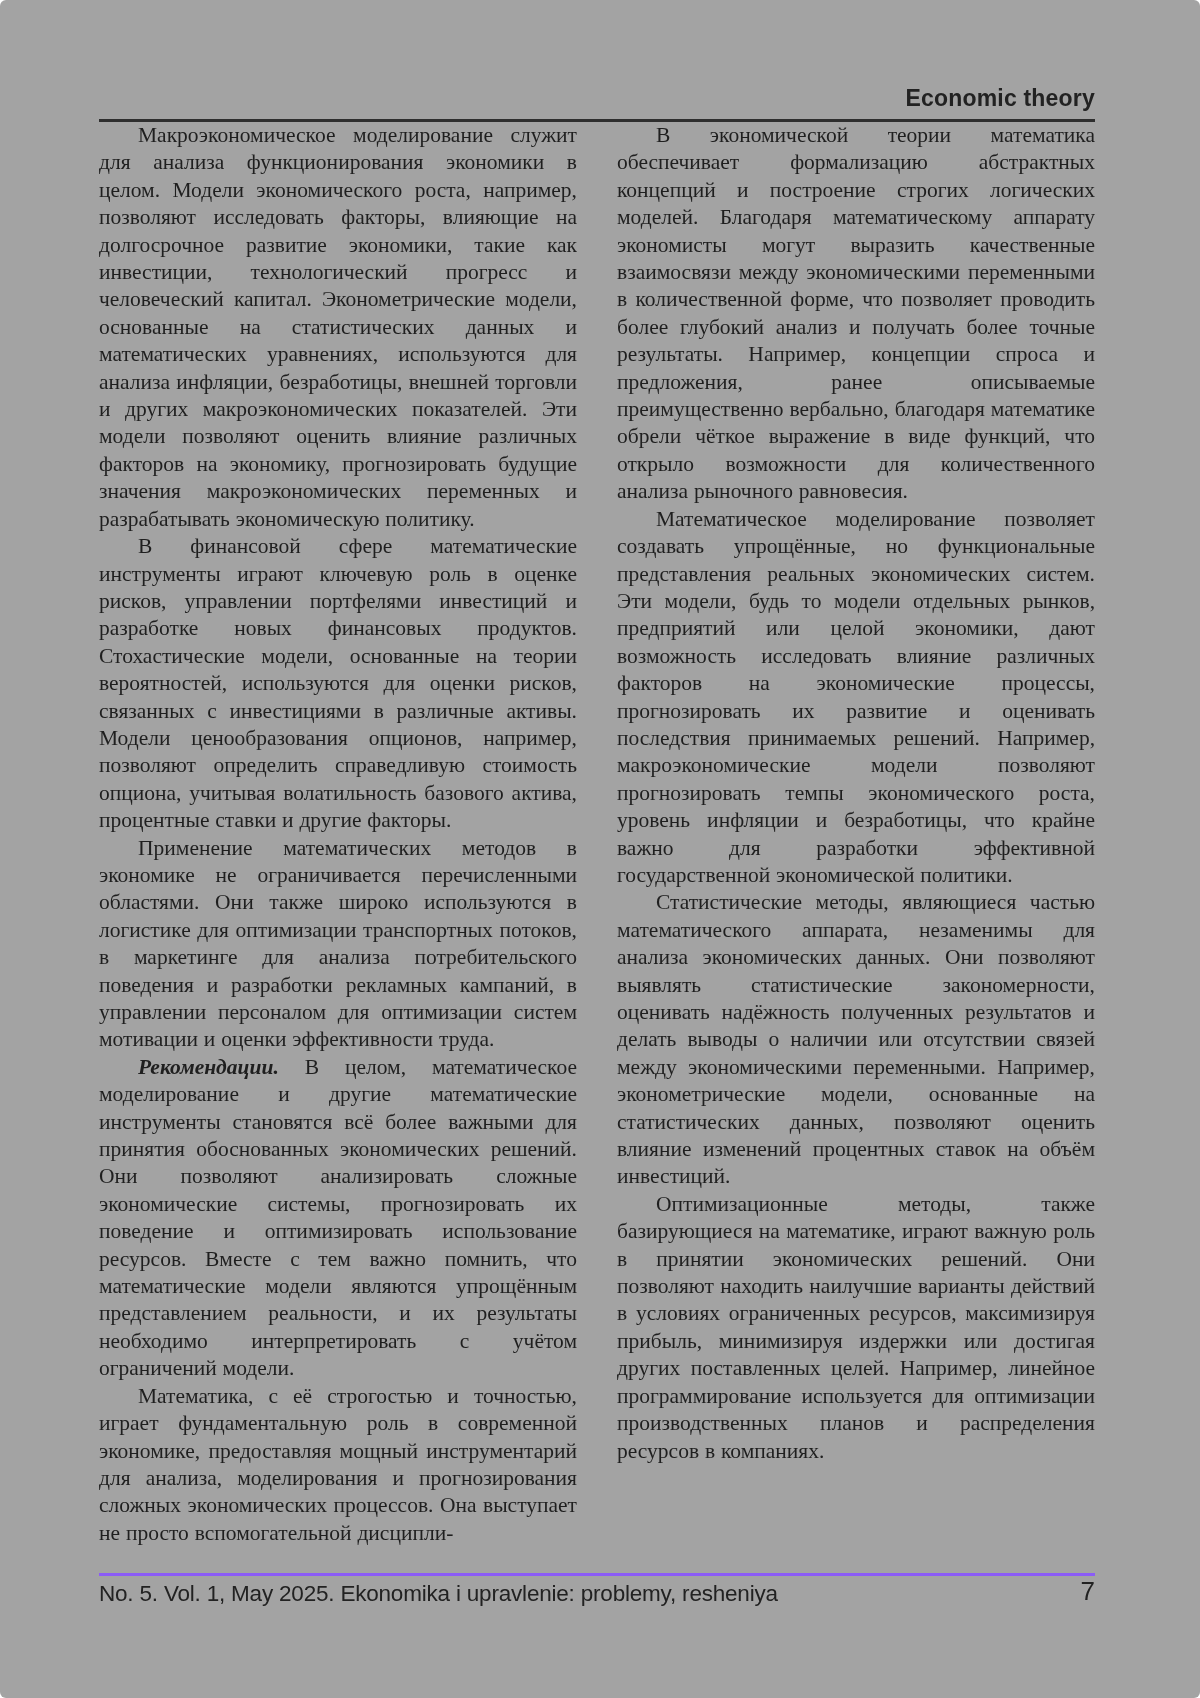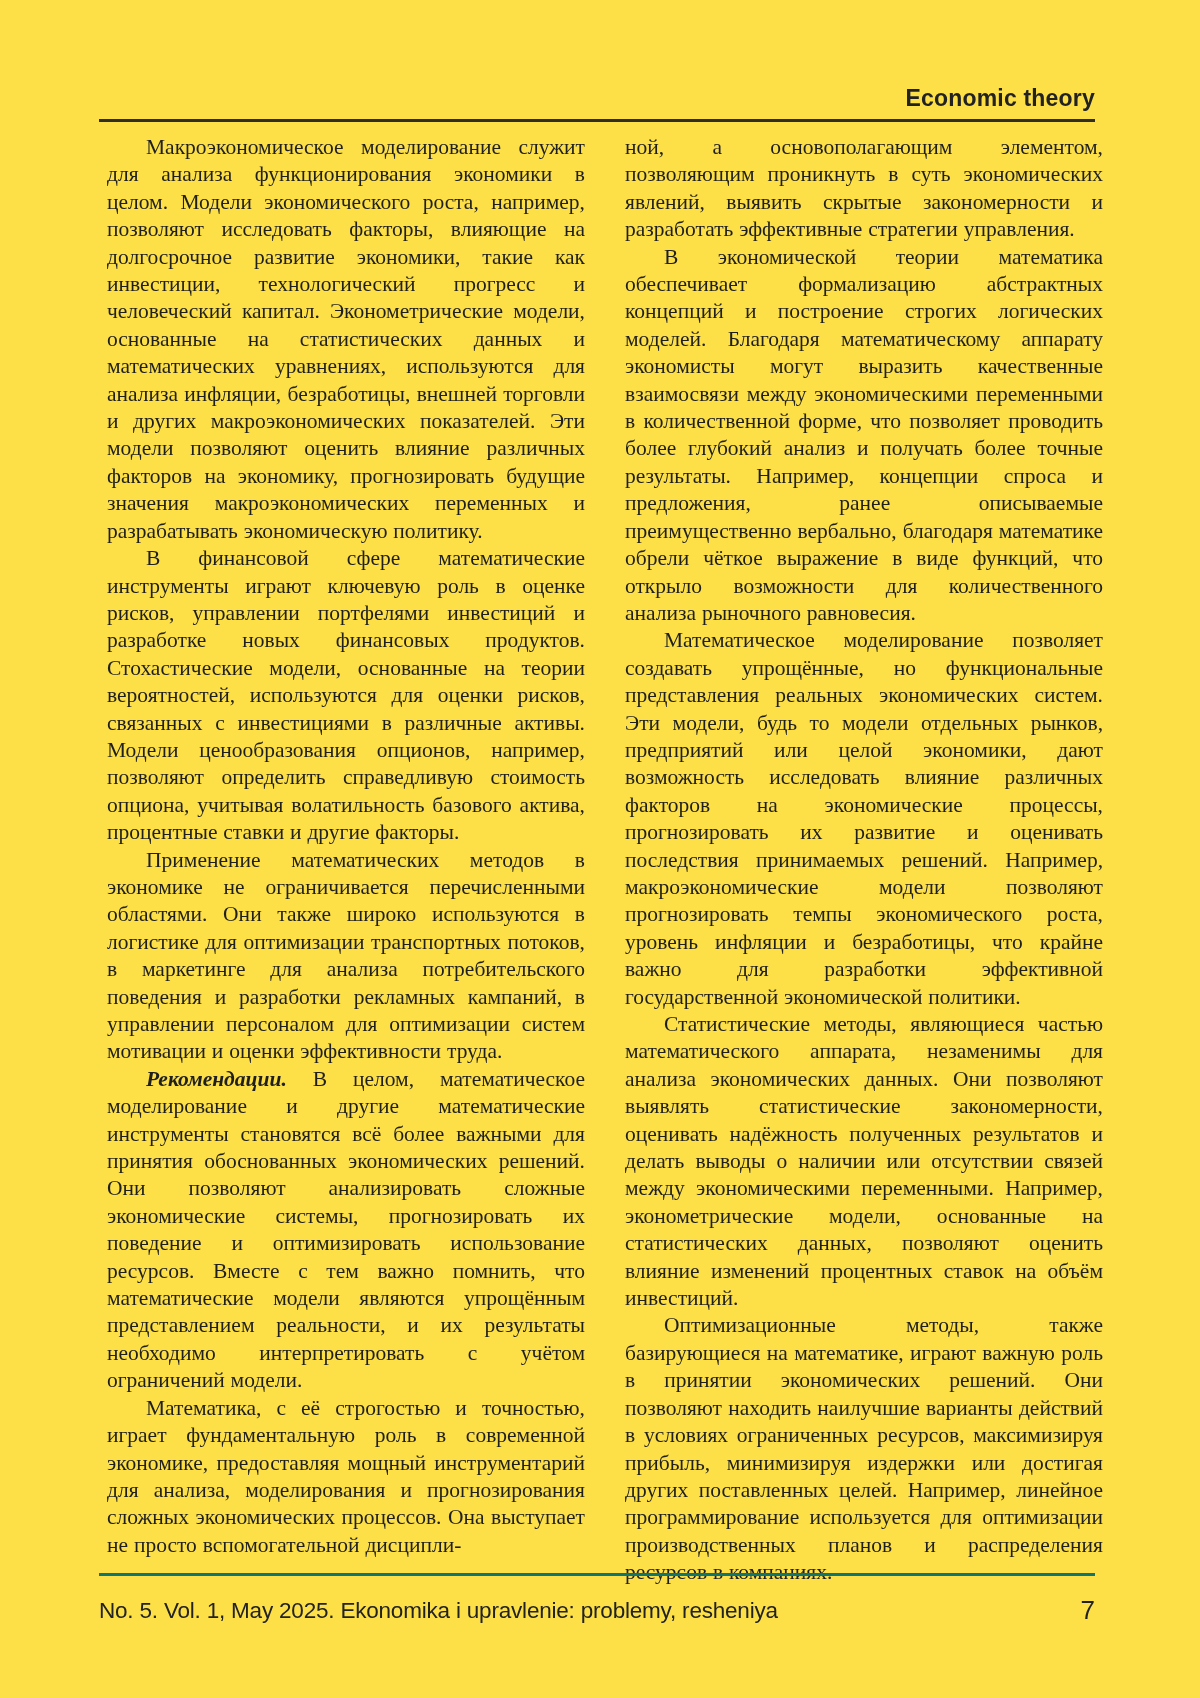--- a/index.html
+++ b/index.html
@@ -1,66 +1,65 @@
 <!DOCTYPE html>
 <html lang="ru"><head>
 <meta charset="utf-8">
 <style>
   html, body { margin: 0; padding: 0; background: #ffffff; }
   .page {
     position: relative;
     width: 1200px;
     height: 1698px;
-    background: #fde047;
+    background: #a3a3a3;
     font-family: "Liberation Serif", serif;
     overflow: hidden;
+    border-radius: 6px;
   }
   .running-head {
     position: absolute;
     left: 99px; right: 105px; top: 85px;
     text-align: right;
     font-family: "Liberation Sans", sans-serif;
     font-weight: bold;
     font-size: 23px;
     letter-spacing: 0.2px;
     color: #222222;
   }
   .head-rule {
     position: absolute;
     left: 99px; right: 105px; top: 119px;
     height: 3px;
     background: #2e2e2e;
   }
   .columns {
     position: absolute;
-    left: 99px; right: 105px; top: 134px;
+    left: 99px; right: 105px; top: 122px;
     display: flex;
     gap: 40px;
-    margin-left: 8px;
   }
   .col { width: 478px; flex: 0 0 478px; }
   p.para {
     margin: 0;
     font-size: 21.5px;
     line-height: 27.4px;
     text-align: justify;
     text-indent: 39px;
     color: #1f1f1f;
     word-spacing: 0.5px;
   }
   p.para.continued { text-indent: 0; }
   b.lead { font-weight: bold; font-style: italic; }
   .footer {
     position: absolute;
     left: 99px; right: 105px; top: 1573px;
-    border-top: 3px solid #0f766e;
-    padding-top: 19px;
+    border-top: 3px solid #8b5cf6;
     display: flex;
     justify-content: space-between;
-    align-items: center;
+    align-items: flex-end;
     font-family: "Liberation Sans", sans-serif;
     color: #222222;
   }
   .journal-line { font-size: 22.5px; letter-spacing: -0.2px; }
   .page-number { font-size: 26px; }
 </style>
 </head>
 <body>
 
 <div class="page">
@@ -71,21 +70,20 @@
 
   <main class="columns">
     <div class="col">
         <p class="para"><span>Макроэкономическое моделирование служит для анализа функционирования экономики в целом. Модели экономического роста, например, позволяют исследовать факторы, влияющие на долгосрочное развитие экономики, такие как инвестиции, технологический прогресс и человеческий капитал. Эконометрические модели, основанные на статистических данных и математических уравнениях, используются для анализа инфляции, безработицы, внешней торговли и других макроэкономических показателей. Эти модели позволяют оценить влияние различных факторов на экономику, прогнозировать будущие значения макроэкономических переменных и разрабатывать экономическую политику.</span></p>
         <p class="para"><span>В финансовой сфере математические инструменты играют ключевую роль в оценке рисков, управлении портфелями инвестиций и разработке новых финансовых продуктов. Стохастические модели, основанные на теории вероятностей, используются для оценки рисков, связанных с инвестициями в различные активы. Модели ценообразования опционов, например, позволяют определить справедливую стоимость опциона, учитывая волатильность базового актива, процентные ставки и другие факторы.</span></p>
         <p class="para"><span>Применение математических методов в экономике не ограничивается перечисленными областями. Они также широко используются в логистике для оптимизации транспортных потоков, в маркетинге для анализа потребительского поведения и разработки рекламных кампаний, в управлении персоналом для оптимизации систем мотивации и оценки эффективности труда.</span></p>
         <p class="para"><b class="lead">Рекомендации.</b> <span>В целом, математическое моделирование и другие математические инструменты становятся всё более важными для принятия обоснованных экономических решений. Они позволяют анализировать сложные экономические системы, прогнозировать их поведение и оптимизировать использование ресурсов. Вместе с тем важно помнить, что математические модели являются упрощённым представлением реальности, и их результаты необходимо интерпретировать с учётом ограничений модели.</span></p>
         <p class="para"><span>Математика, с её строгостью и точностью, играет фундаментальную роль в современной экономике, предоставляя мощный инструментарий для анализа, моделирования и прогнозирования сложных экономических процессов. Она выступает не просто вспомогательной дисципли-</span></p>
       </div>
     <div class="col">
-        <p class="para continued"><span>ной, а основополагающим элементом, позволяющим проникнуть в суть экономических явлений, выявить скрытые закономерности и разработать эффективные стратегии управления.</span></p>
         <p class="para"><span>В экономической теории математика обеспечивает формализацию абстрактных концепций и построение строгих логических моделей. Благодаря математическому аппарату экономисты могут выразить качественные взаимосвязи между экономическими переменными в количественной форме, что позволяет проводить более глубокий анализ и получать более точные результаты. Например, концепции спроса и предложения, ранее описываемые преимущественно вербально, благодаря математике обрели чёткое выражение в виде функций, что открыло возможности для количественного анализа рыночного равновесия.</span></p>
         <p class="para"><span>Математическое моделирование позволяет создавать упрощённые, но функциональные представления реальных экономических систем. Эти модели, будь то модели отдельных рынков, предприятий или целой экономики, дают возможность исследовать влияние различных факторов на экономические процессы, прогнозировать их развитие и оценивать последствия принимаемых решений. Например, макроэкономические модели позволяют прогнозировать темпы экономического роста, уровень инфляции и безработицы, что крайне важно для разработки эффективной государственной экономической политики.</span></p>
         <p class="para"><span>Статистические методы, являющиеся частью математического аппарата, незаменимы для анализа экономических данных. Они позволяют выявлять статистические закономерности, оценивать надёжность полученных результатов и делать выводы о наличии или отсутствии связей между экономическими переменными. Например, эконометрические модели, основанные на статистических данных, позволяют оценить влияние изменений процентных ставок на объём инвестиций.</span></p>
         <p class="para"><span>Оптимизационные методы, также базирующиеся на математике, играют важную роль в принятии экономических решений. Они позволяют находить наилучшие варианты действий в условиях ограниченных ресурсов, максимизируя прибыль, минимизируя издержки или достигая других поставленных целей. Например, линейное программирование используется для оптимизации производственных планов и распределения ресурсов в компаниях.</span></p>
       </div>
   </main>
 
   <footer class="footer">
     <span class="journal-line">No. 5. Vol. 1, May 2025. Ekonomika i upravlenie: problemy, resheniya</span>
     <span class="page-number">7</span>

